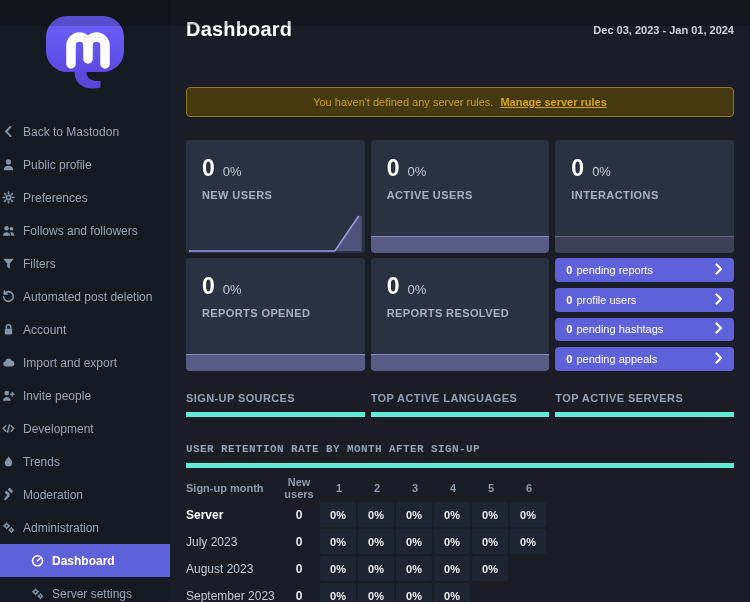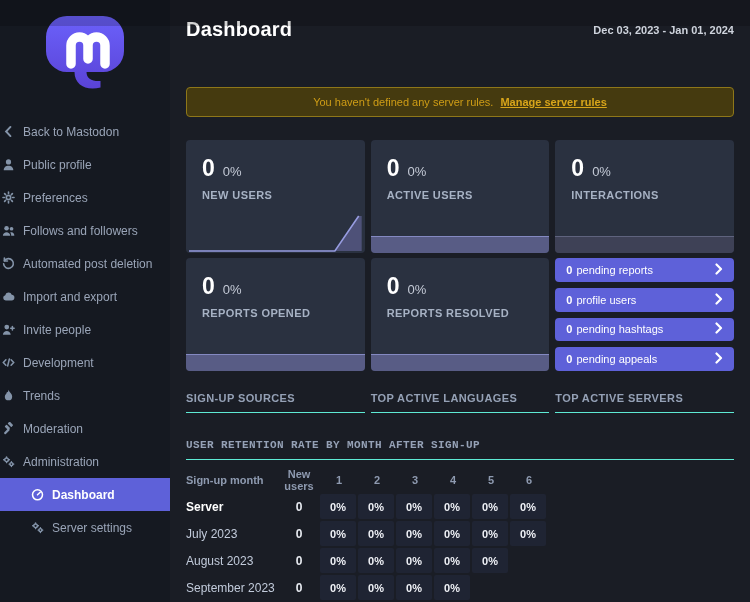--- a/index.html
+++ b/index.html
@@ -64,21 +64,21 @@
     height:24px; background:#5e61d9; border:none; border-radius:4px; cursor:pointer;
     display:flex; align-items:center; justify-content:space-between;
     padding:0 11px; color:#fff; font-size:11px; font-family:inherit;
   }
   .pending-btn .count { font-weight:700; margin-right:4px; }
   .pending-btn .lbl-wrap { display:flex; align-items:center; }
 
   .section-grid { margin-top:21px; display:grid; grid-template-columns:1fr 1fr 1fr; gap:6px; }
   .section-h {
     font-size:11px; font-weight:700; letter-spacing:.4px; color:#95a1b6;
-    padding-bottom:8px; border-bottom:1px solid #5eead4;
+    padding-bottom:8px; border-bottom:5px solid #5eead4;
   }
   .retention-h { margin-top:26px;font-family:Liberation Mono, monospace; }
 
   .rt-row { display:grid; grid-template-columns:92px 42px repeat(6,38px); align-items:center; height:27px; }
   .rt-table { margin-top:6px; }
   .rt-head { color:#8e9ab0; font-size:11px; font-weight:700; }
   .rt-head .num { text-align:center; }
   .rt-head .nu { text-align:center; }
   .rt-label { font-size:12px; color:#c2cbdb; }
   .rt-label.bold { color:#fff; font-weight:700; }
@@ -151,25 +151,42 @@
             <circle cx="8.8" cy="4.4" r="1.7" fill="currentColor"></circle>
             <path d="M0.8 10.8 C0.8 8.6 2.6 7.5 4.2 7.5 C5.8 7.5 7.6 8.6 7.6 10.8 Z" fill="currentColor"></path>
             <path d="M8.8 7.5 C10.2 7.5 11.4 8.6 11.4 10.8 H8.5 C8.5 9.4 8.1 8.3 7.5 7.8 C7.9 7.6 8.4 7.5 8.8 7.5 Z" fill="currentColor"></path>
           </svg>
         </span>
       <span class="nav-label">Follows and followers</span>
     </div>
     <div class="nav-item">
       <span class="nav-icon">
           <svg viewBox="0 0 12 12" width="13" height="13">
+            <path d="M1.2 1.6 H10.8 L7.2 6.2 V10.8 L4.8 9.2 V6.2 Z" fill="currentColor"></path>
+          </svg>
+        </span>
+      <span class="nav-label">Filters</span>
+    </div>
+    <div class="nav-item">
+      <span class="nav-icon">
+          <svg viewBox="0 0 12 12" width="13" height="13">
             <path d="M2.2 3.6 A4.5 4.5 0 1 1 1.5 6.2" fill="none" stroke="currentColor" stroke-width="1.5" stroke-linecap="round"></path>
             <path d="M2.2 0.9 V3.7 H5" fill="none" stroke="currentColor" stroke-width="1.5" stroke-linecap="round" stroke-linejoin="round"></path>
           </svg>
         </span>
       <span class="nav-label">Automated post deletion</span>
+    </div>
+    <div class="nav-item">
+      <span class="nav-icon">
+          <svg viewBox="0 0 12 12" width="13" height="13">
+            <rect x="2.6" y="5.2" width="6.8" height="5.4" rx="1" fill="currentColor"></rect>
+            <path d="M4 5.2 V3.6 a2 2 0 0 1 4 0 V5.2" fill="none" stroke="currentColor" stroke-width="1.5"></path>
+          </svg>
+        </span>
+      <span class="nav-label">Account</span>
     </div>
     <div class="nav-item">
       <span class="nav-icon">
           <svg viewBox="0 0 12 12" width="13" height="13">
             <path d="M3.4 9.6 a2.4 2.4 0 0 1 -0.4 -4.75 A3.1 3.1 0 0 1 9 4.3 a2.5 2.5 0 0 1 -0.4 5.3 Z" fill="currentColor"></path>
           </svg>
         </span>
       <span class="nav-label">Import and export</span>
     </div>
     <div class="nav-item">

